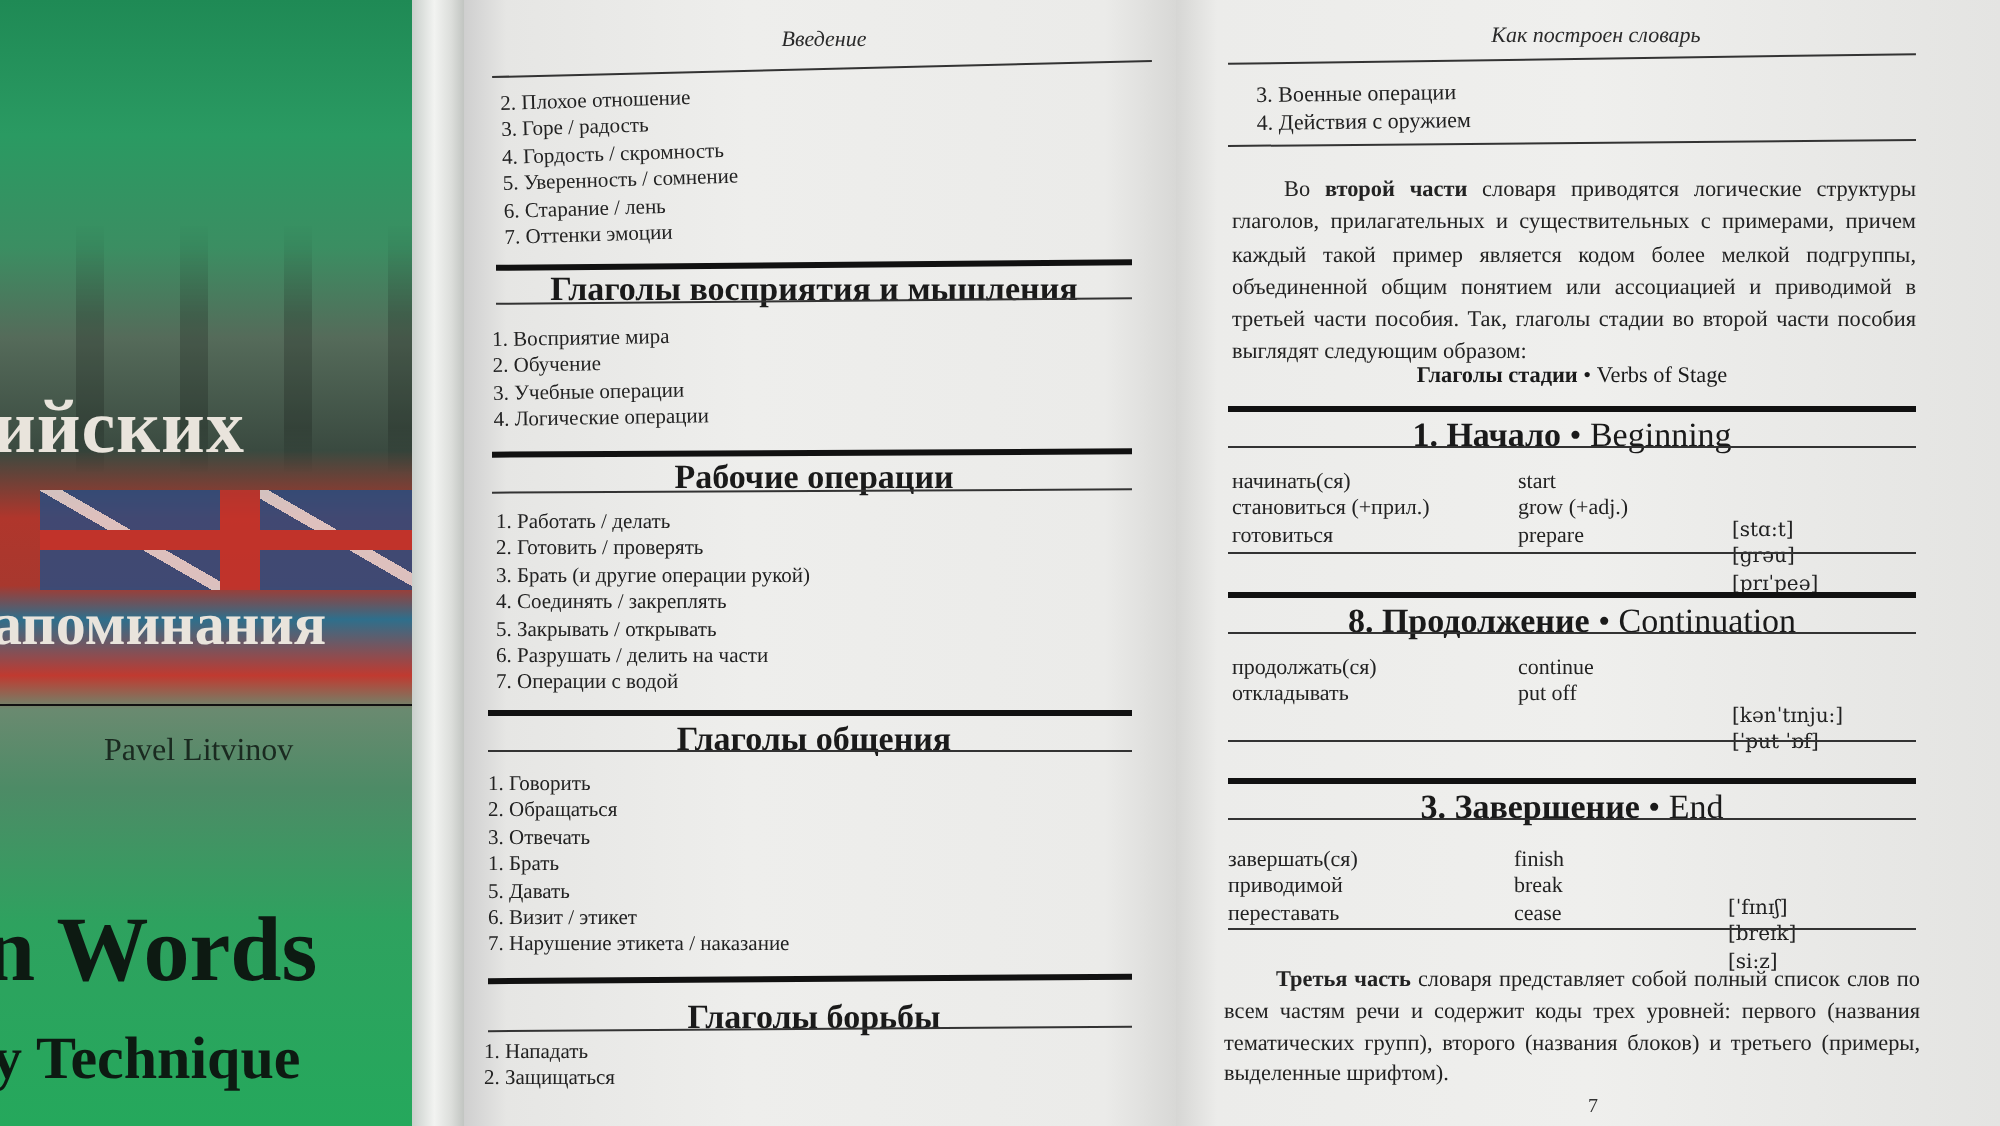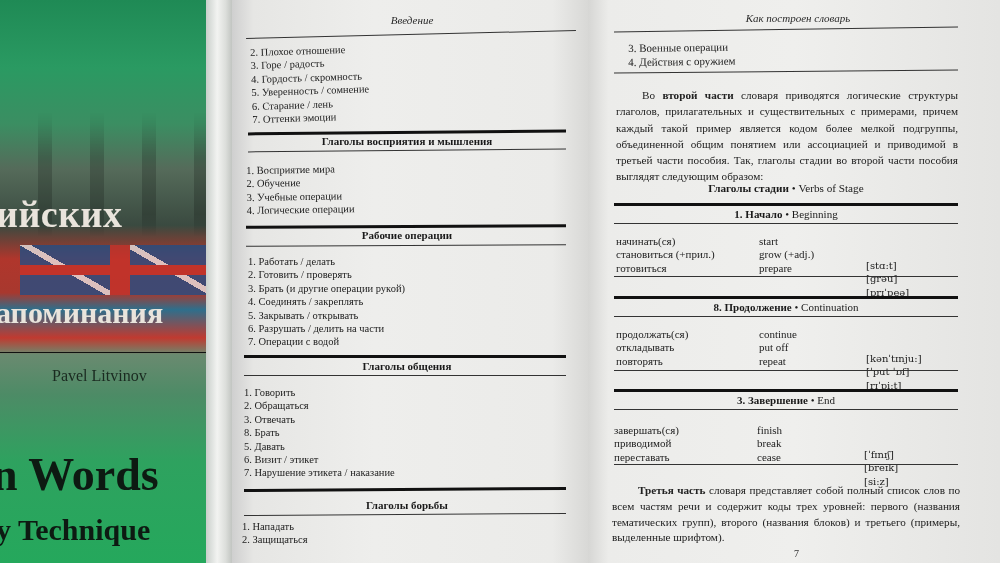--- a/index.html
+++ b/index.html
@@ -65,21 +65,21 @@
   .running-head {
     position: absolute; font-style: italic; font-size: 11px; color: #2a2a2a; text-align: center;
   }
   .rule { position: absolute; height: 1px; background: #333; }
   .rule.thick { height: 2.5px; background: #111; }
 
   .list { position: absolute; list-style: none; font-size: 10.5px; line-height: 13.4px; color: #222; }
   .list li { white-space: nowrap; }
 
   .section-title {
-    position: absolute; font-weight: bold; font-size: 11px; text-align: center; color: #1a1a1a;
+    position: absolute; font-weight: bold; font-size: 17px; text-align: center; color: #1a1a1a;
   }
 
   
   .para {
     position: absolute; font-size: 11.2px; line-height: 16.3px; color: #222; text-align: justify;
   }
   .para .indent { display: inline-block; width: 26px; }
   .bold { font-weight: bold; }
   .vocab { position: absolute; font-size: 11px; line-height: 13.3px; color: #222; }
   .vocab-row { position: relative; height: 13.3px; white-space: nowrap; }
@@ -140,21 +140,21 @@
     <li>7. Операции с водой</li>
   </ul>
 
   <div class="rule thick" style="left:12px; top:355px; width:322px;"></div>
   <div class="section-title" style="left:20px; top:360px; width:310px;">Глаголы общения</div>
   <div class="rule" style="left:12px; top:375px; width:322px;"></div>
   <ul class="list" style="left:12px; top:386px;">
     <li>1. Говорить</li>
     <li>2. Обращаться</li>
     <li>3. Отвечать</li>
-    <li>8. Брать</li>
+    <li>1. Брать</li>
     <li>5. Давать</li>
     <li>6. Визит / этикет</li>
     <li>7. Нарушение этикета / наказание</li>
   </ul>
 
   <div class="rule thick" style="left:12px; top:488px; width:322px; transform:rotate(-0.4deg);"></div>
   <div class="section-title" style="left:20px; top:499px; width:310px;">Глаголы борьбы</div>
   <div class="rule" style="left:12px; top:514px; width:322px; transform:rotate(-0.4deg);"></div>
   <ul class="list" style="left:10px; top:520px;">
     <li>1. Нападать</li>
@@ -213,25 +213,20 @@
     <div class="vocab-row">
       <span class="c-ru">продолжать(ся)</span>
       <span class="c-en">continue</span>
       <span class="c-tr">[kənˈtɪnju:]</span>
     </div>
     <div class="vocab-row">
       <span class="c-ru">откладывать</span>
       <span class="c-en">put off</span>
       <span class="c-tr">[ˈput ˈɒf]</span>
     </div>
-    <div class="vocab-row">
-      <span class="c-ru">повторять</span>
-      <span class="c-en">repeat</span>
-      <span class="c-tr">[rɪˈpi:t]</span>
-    </div>
   </div>
   <div class="rule" style="left:26px; top:370px; width:344px;"></div>
 
   <div class="rule thick" style="left:26px; top:389px; width:344px;"></div>
   <div class="section-title" style="left:28px; top:394px; width:340px;">
     <span>3. Завершение</span><span class="subtitle-bullet"> • </span><span class="subtitle-bullet">End</span>
   </div>
   <div class="rule" style="left:26px; top:409px; width:344px;"></div>
   <div class="vocab" style="left:26px; top:424px; width:340px;">
     <div class="vocab-row">

